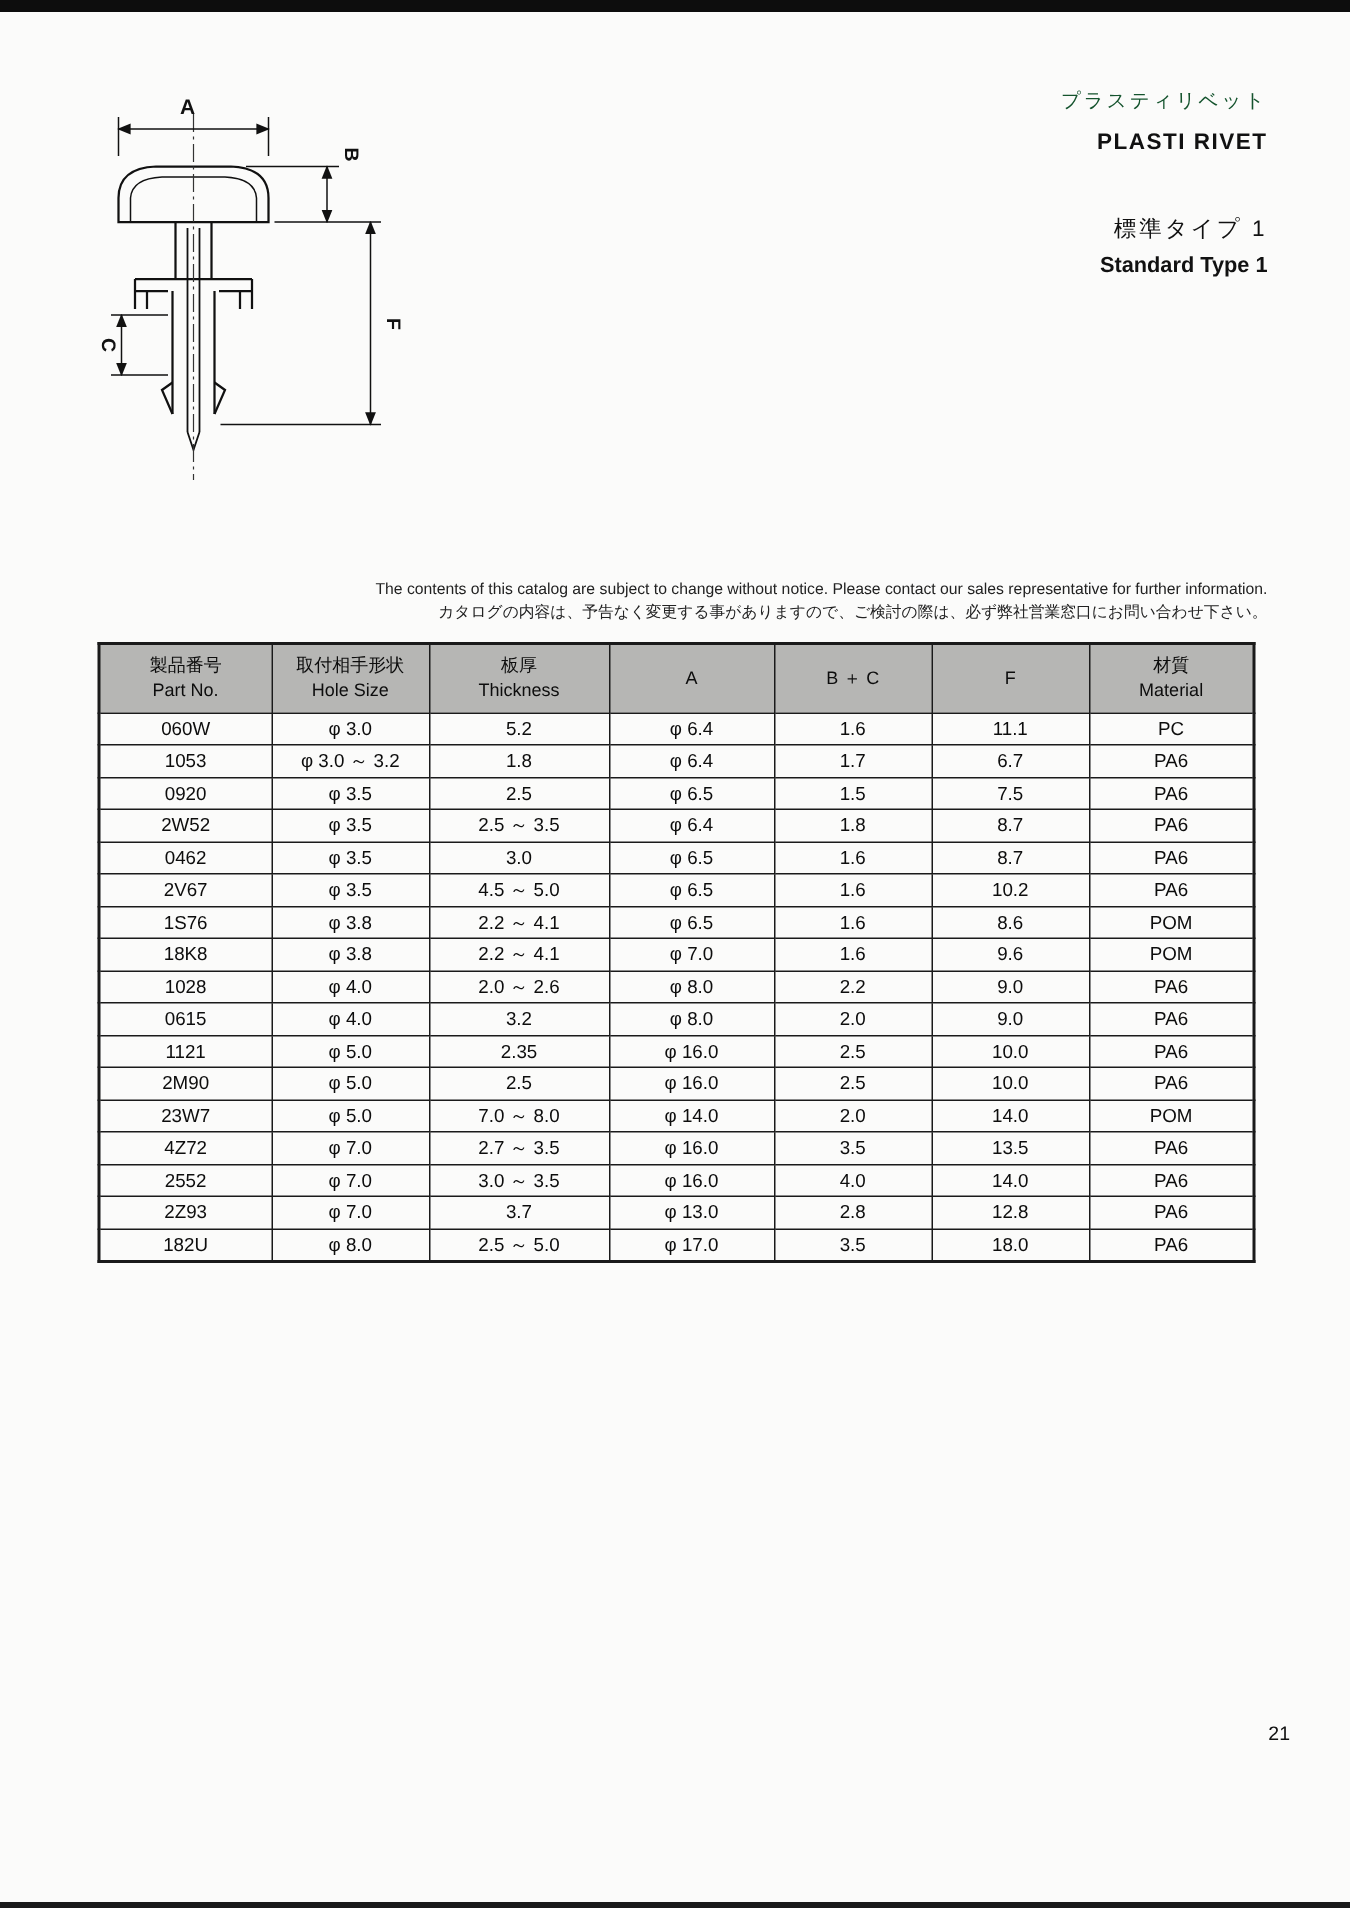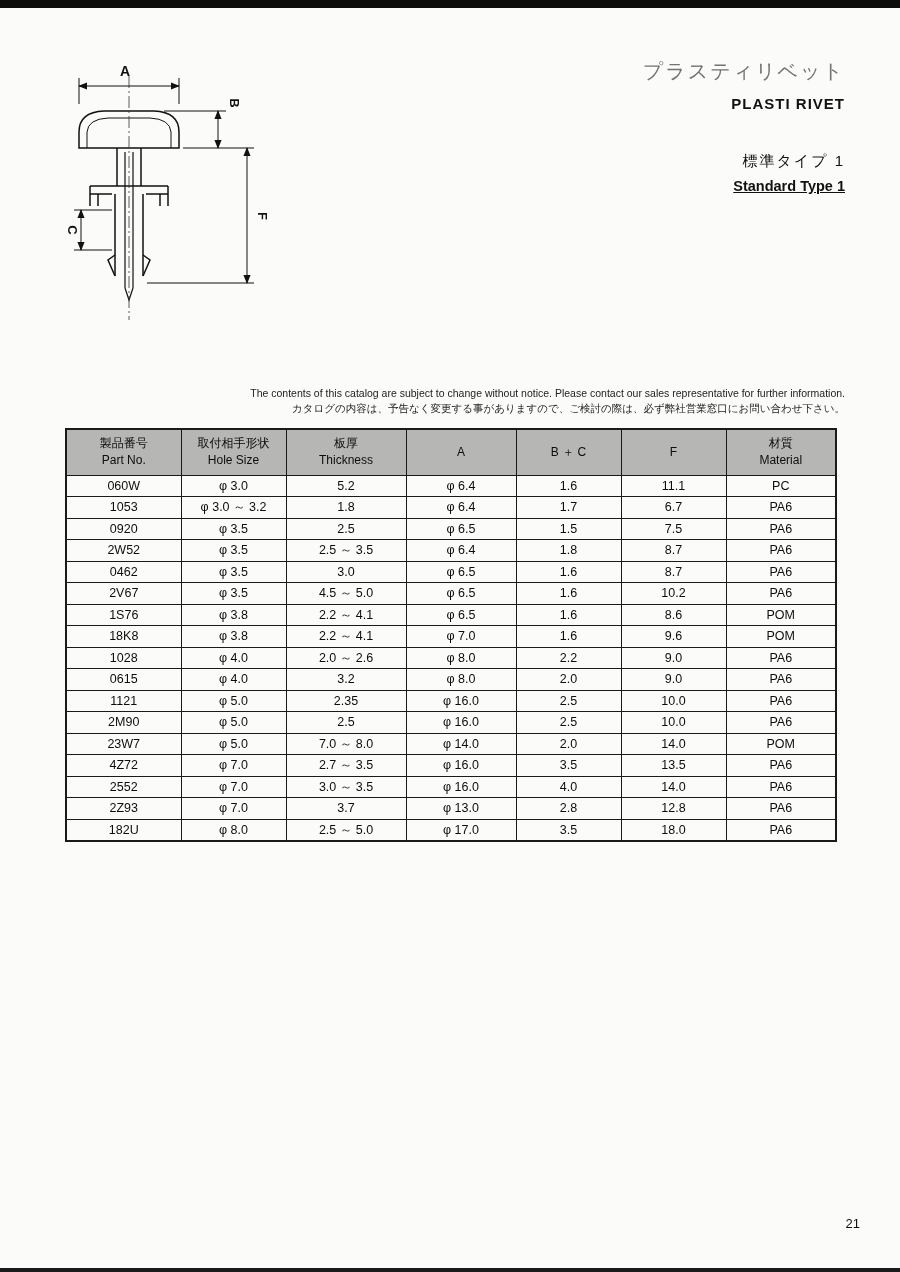--- a/index.html
+++ b/index.html
@@ -12,24 +12,24 @@
     margin: 0 auto;
     background: #fbfbfa;
     overflow: hidden;
   }
   .scan-edge-top { position: absolute; left: 0; top: 0; width: 100%; height: 8px; background: #0d0d0d; }
   .scan-edge-bottom { position: absolute; left: 0; bottom: 0; width: 100%; height: 4px; background: #1a1a1a; }
 
   .drawing { position: absolute; left: 52px; top: 48px; width: 240px; height: 290px; }
 
   .title-block { position: absolute; top: 58px; right: 55px; text-align: right; }
-  .title-jp { font-size: 20px; letter-spacing: 2px; color: #737373; margin-left: 28px; }
+  .title-jp { font-size: 13px; letter-spacing: 2px; color: #14532d; margin-left: 28px; }
   .title-en { font-size: 15px; font-weight: bold; letter-spacing: 1px; margin-top: 10px; color: #111; }
   .type-jp  { font-size: 15px; letter-spacing: 2px; margin-top: 40px; color: #111; }
-  .type-en  { font-size: 14.5px; font-weight: bold; margin-top: 7px; color: #111; text-decoration: underline; }
+  .type-en  { font-size: 14.5px; font-weight: bold; margin-top: 7px; color: #111; }
 
   .notice { position: absolute; top: 386px; right: 55px; width: 790px; text-align: right;
             font-size: 10.5px; line-height: 15px; color: #222; }
 
   .table-wrap { position: absolute; left: 65px; top: 428px; width: 880px; }
   table.spec { width: 770px; border-collapse: collapse; table-layout: fixed;
                border: 2px solid #1a1a1a; }
   table.spec th {
     background: #b6b6b4;
     border: 1px solid #1a1a1a;
@@ -44,21 +44,21 @@
   table.spec td {
     border: 1px solid #1a1a1a;
     font-size: 12.5px;
     color: #0d0d0d;
     height: 20.5px;
     line-height: 20.5px;
     text-align: center;
     padding: 0 4px;
     white-space: nowrap;
   }
-  .page-number { position: absolute; top: 1216px; right: 40px; font-size: 13px; color: #111; margin-left: 48px; }
+  .page-number { position: absolute; top: 1148px; right: 40px; font-size: 13px; color: #111; margin-left: 48px; }
 </style>
 </head>
 <body>
 
 <div class="page">
   <div class="scan-edge-top"></div>
   <div class="scan-edge-bottom"></div>
 
   <div class="drawing">
     <svg width="240" height="290" viewBox="0 0 240 290">

